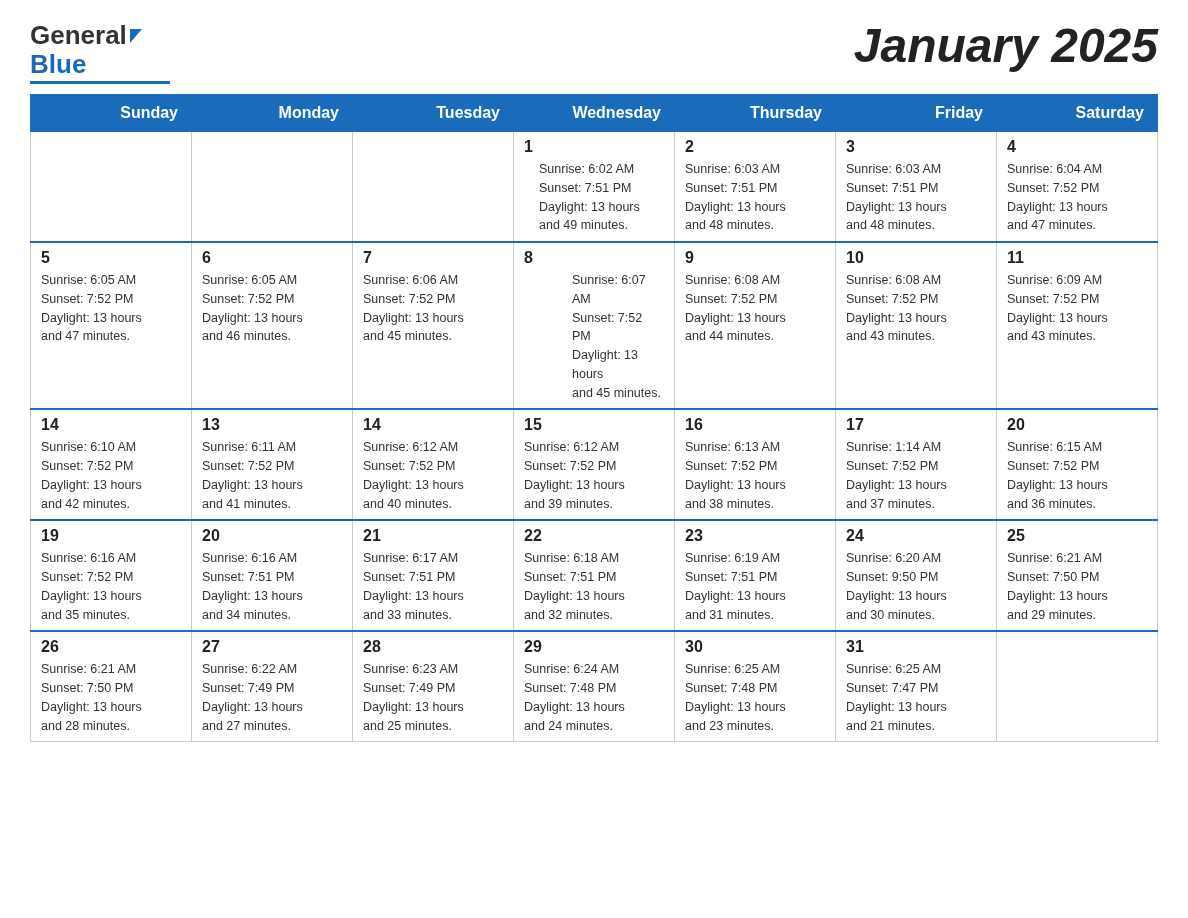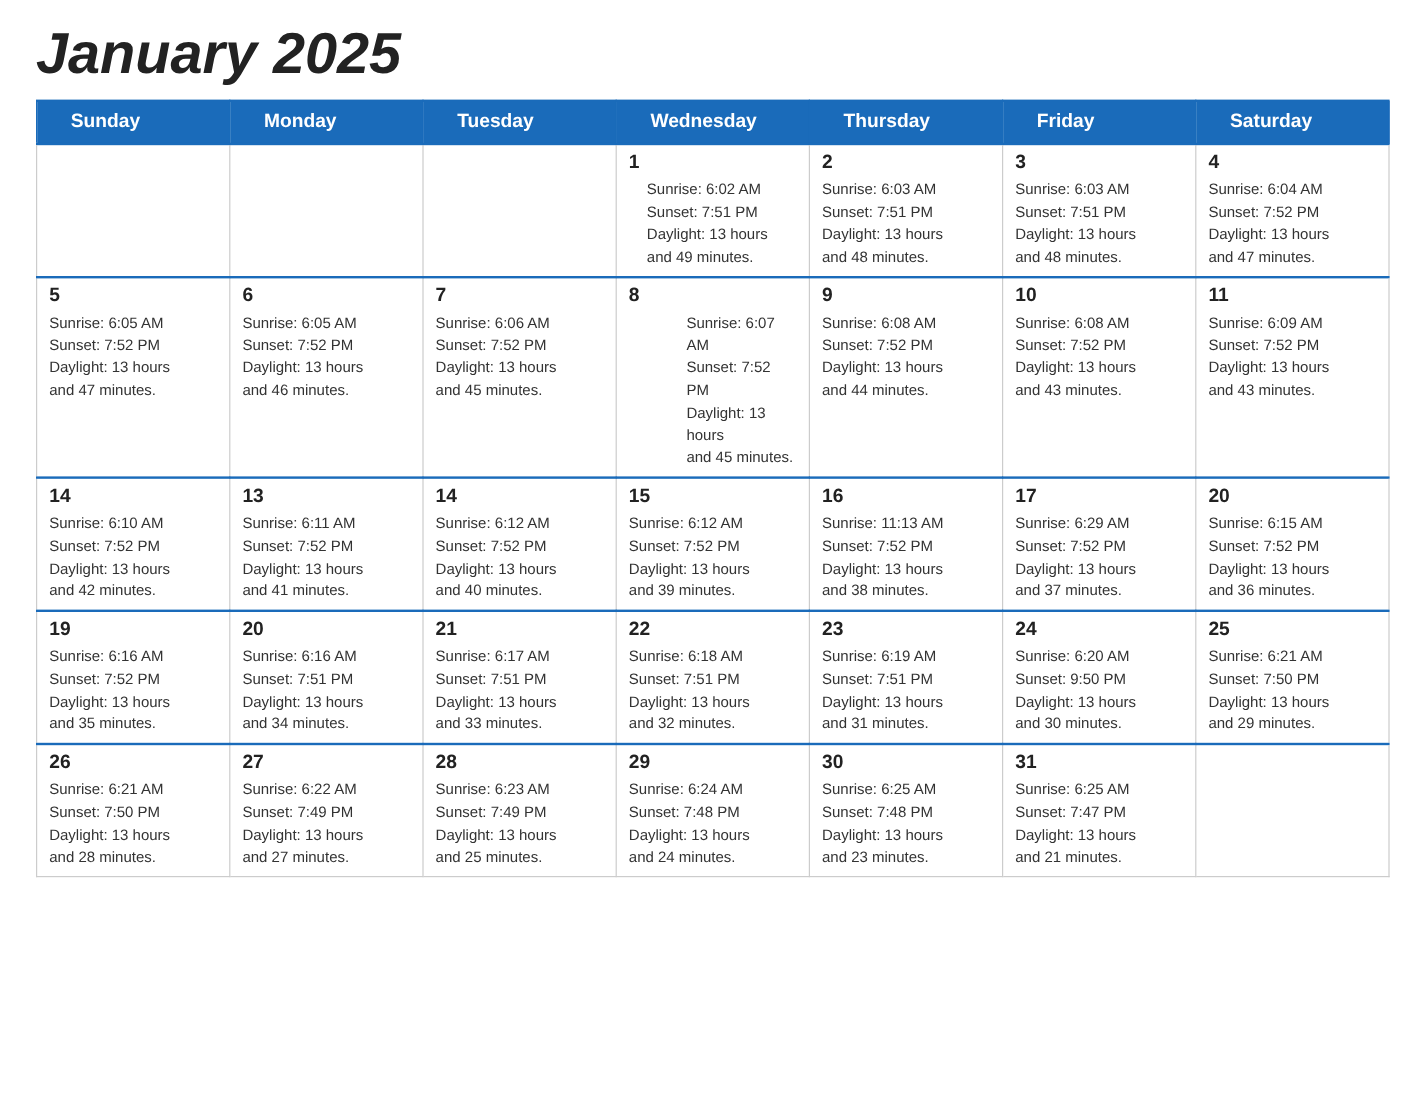--- a/index.html
+++ b/index.html
@@ -34,22 +34,22 @@
     .calendar {
       width: 100%;
       border-collapse: collapse;
       margin-top: 10px;
     }
     .calendar th {
       background: #1a6bba;
       color: #fff;
       font-size: 16px;
       font-weight: bold;
-      padding: 8px 28px;
-      text-align: left;
+      padding: 8px 13px;
+      text-align: right;
       border: 1px solid #1a6bba;
     }
     .calendar td {
       vertical-align: top;
       padding: 6px 10px;
       border: 1px solid #ccc;
       width: 14.28%;
       min-height: 100px;
       font-size: 13px;
       color: #333;
@@ -107,20 +107,30 @@
       height: 3px;
       background: #1a6bba;
       width: 100%;
       margin-top: 1px;
     }
   </style>
 </head>
 <body>
 
 <div class="header">
+  <div class="logo-container">
+    <div class="logo-row">
+      <span class="logo-general">General</span>
+      <span class="logo-arrow"></span>
+    </div>
+    <div class="logo-row">
+      <span class="logo-blue-text">Blue</span>
+    </div>
+    <div class="logo-underline"></div>
+  </div>
   <div class="title-section">
     <h1>January 2025</h1>
   </div>
 </div>
 
 <table class="calendar">
   <thead>
     <tr>
     <th>Sunday</th>
         <th>Monday</th>
@@ -240,28 +250,28 @@
         </td>
         <td>
           <span class="day-num">15</span>
           <div class="day-info" style="white-space: pre-line;">Sunrise: 6:12 AM
 Sunset: 7:52 PM
 Daylight: 13 hours
 and 39 minutes.</div>
         </td>
         <td>
           <span class="day-num">16</span>
-          <div class="day-info" style="white-space: pre-line;">Sunrise: 11:13 AM
+          <div class="day-info" style="white-space: pre-line;">Sunrise: 6:13 AM
 Sunset: 7:52 PM
 Daylight: 13 hours
 and 38 minutes.</div>
         </td>
         <td>
           <span class="day-num">17</span>
-          <div class="day-info" style="white-space: pre-line;">Sunrise: 6:29 AM
+          <div class="day-info" style="white-space: pre-line;">Sunrise: 1:14 AM
 Sunset: 7:52 PM
 Daylight: 13 hours
 and 37 minutes.</div>
         </td>
         <td>
           <span class="day-num">20</span>
           <div class="day-info" style="white-space: pre-line;">Sunrise: 6:15 AM
 Sunset: 7:52 PM
 Daylight: 13 hours
 and 36 minutes.</div>

